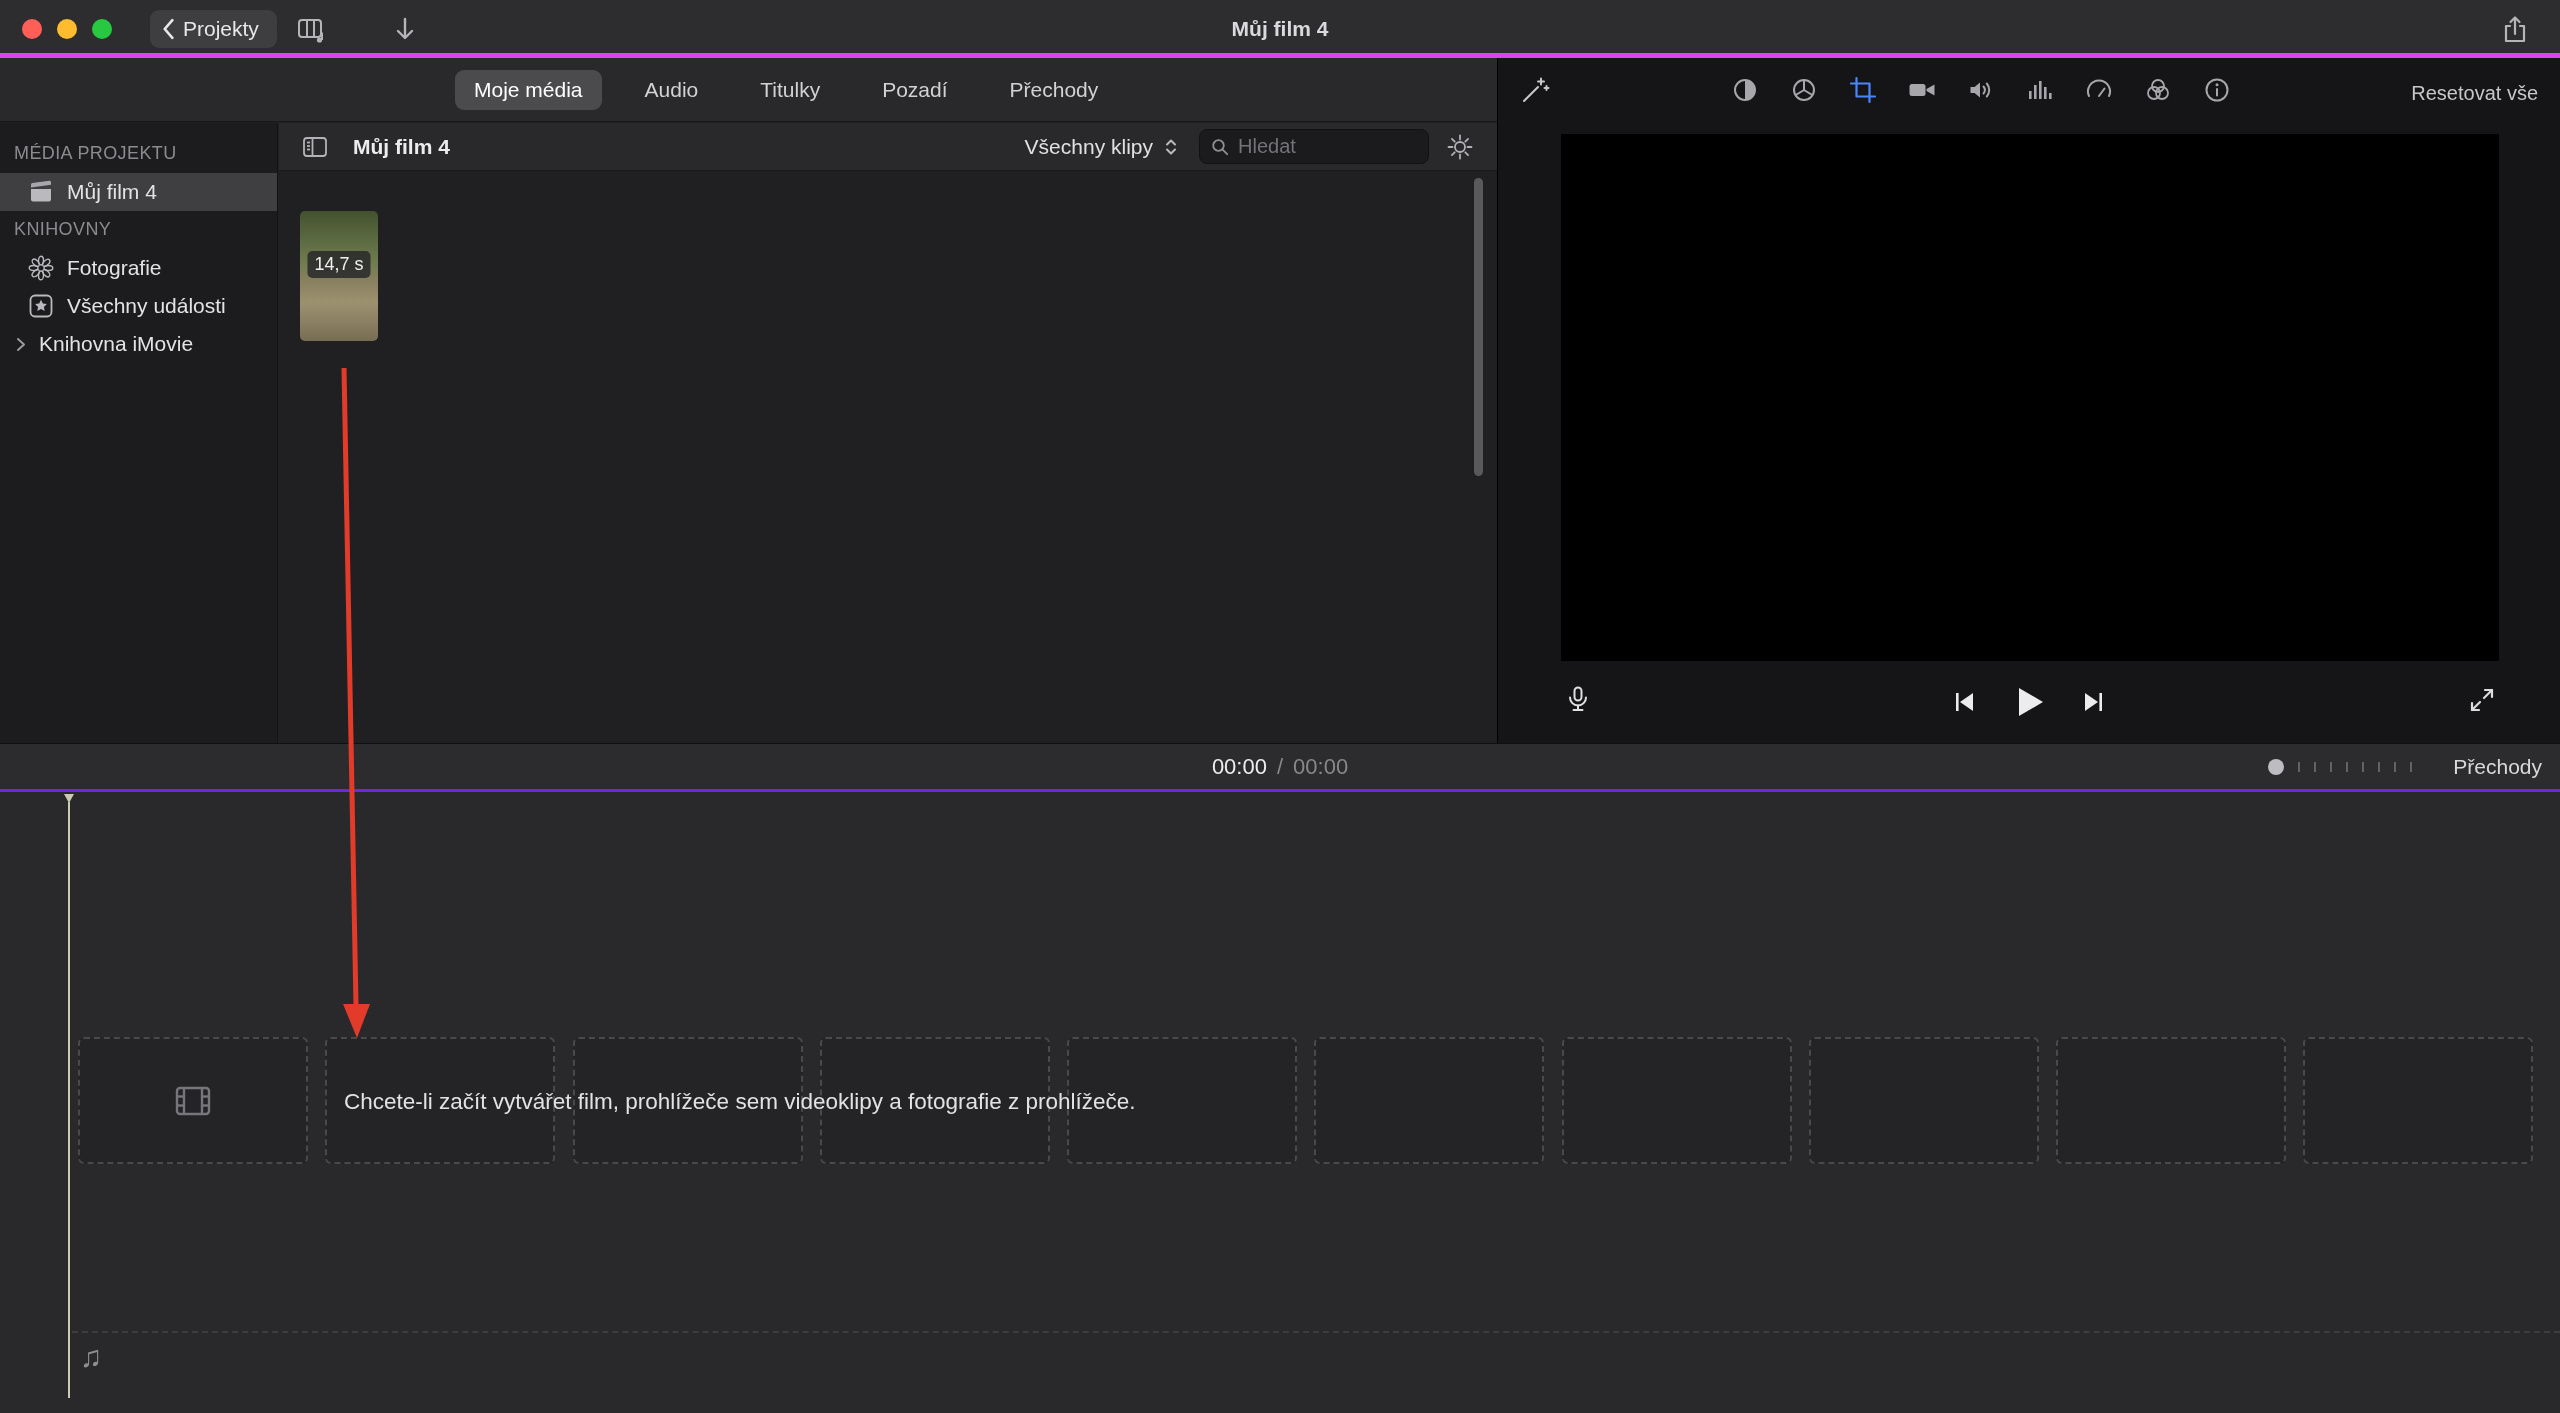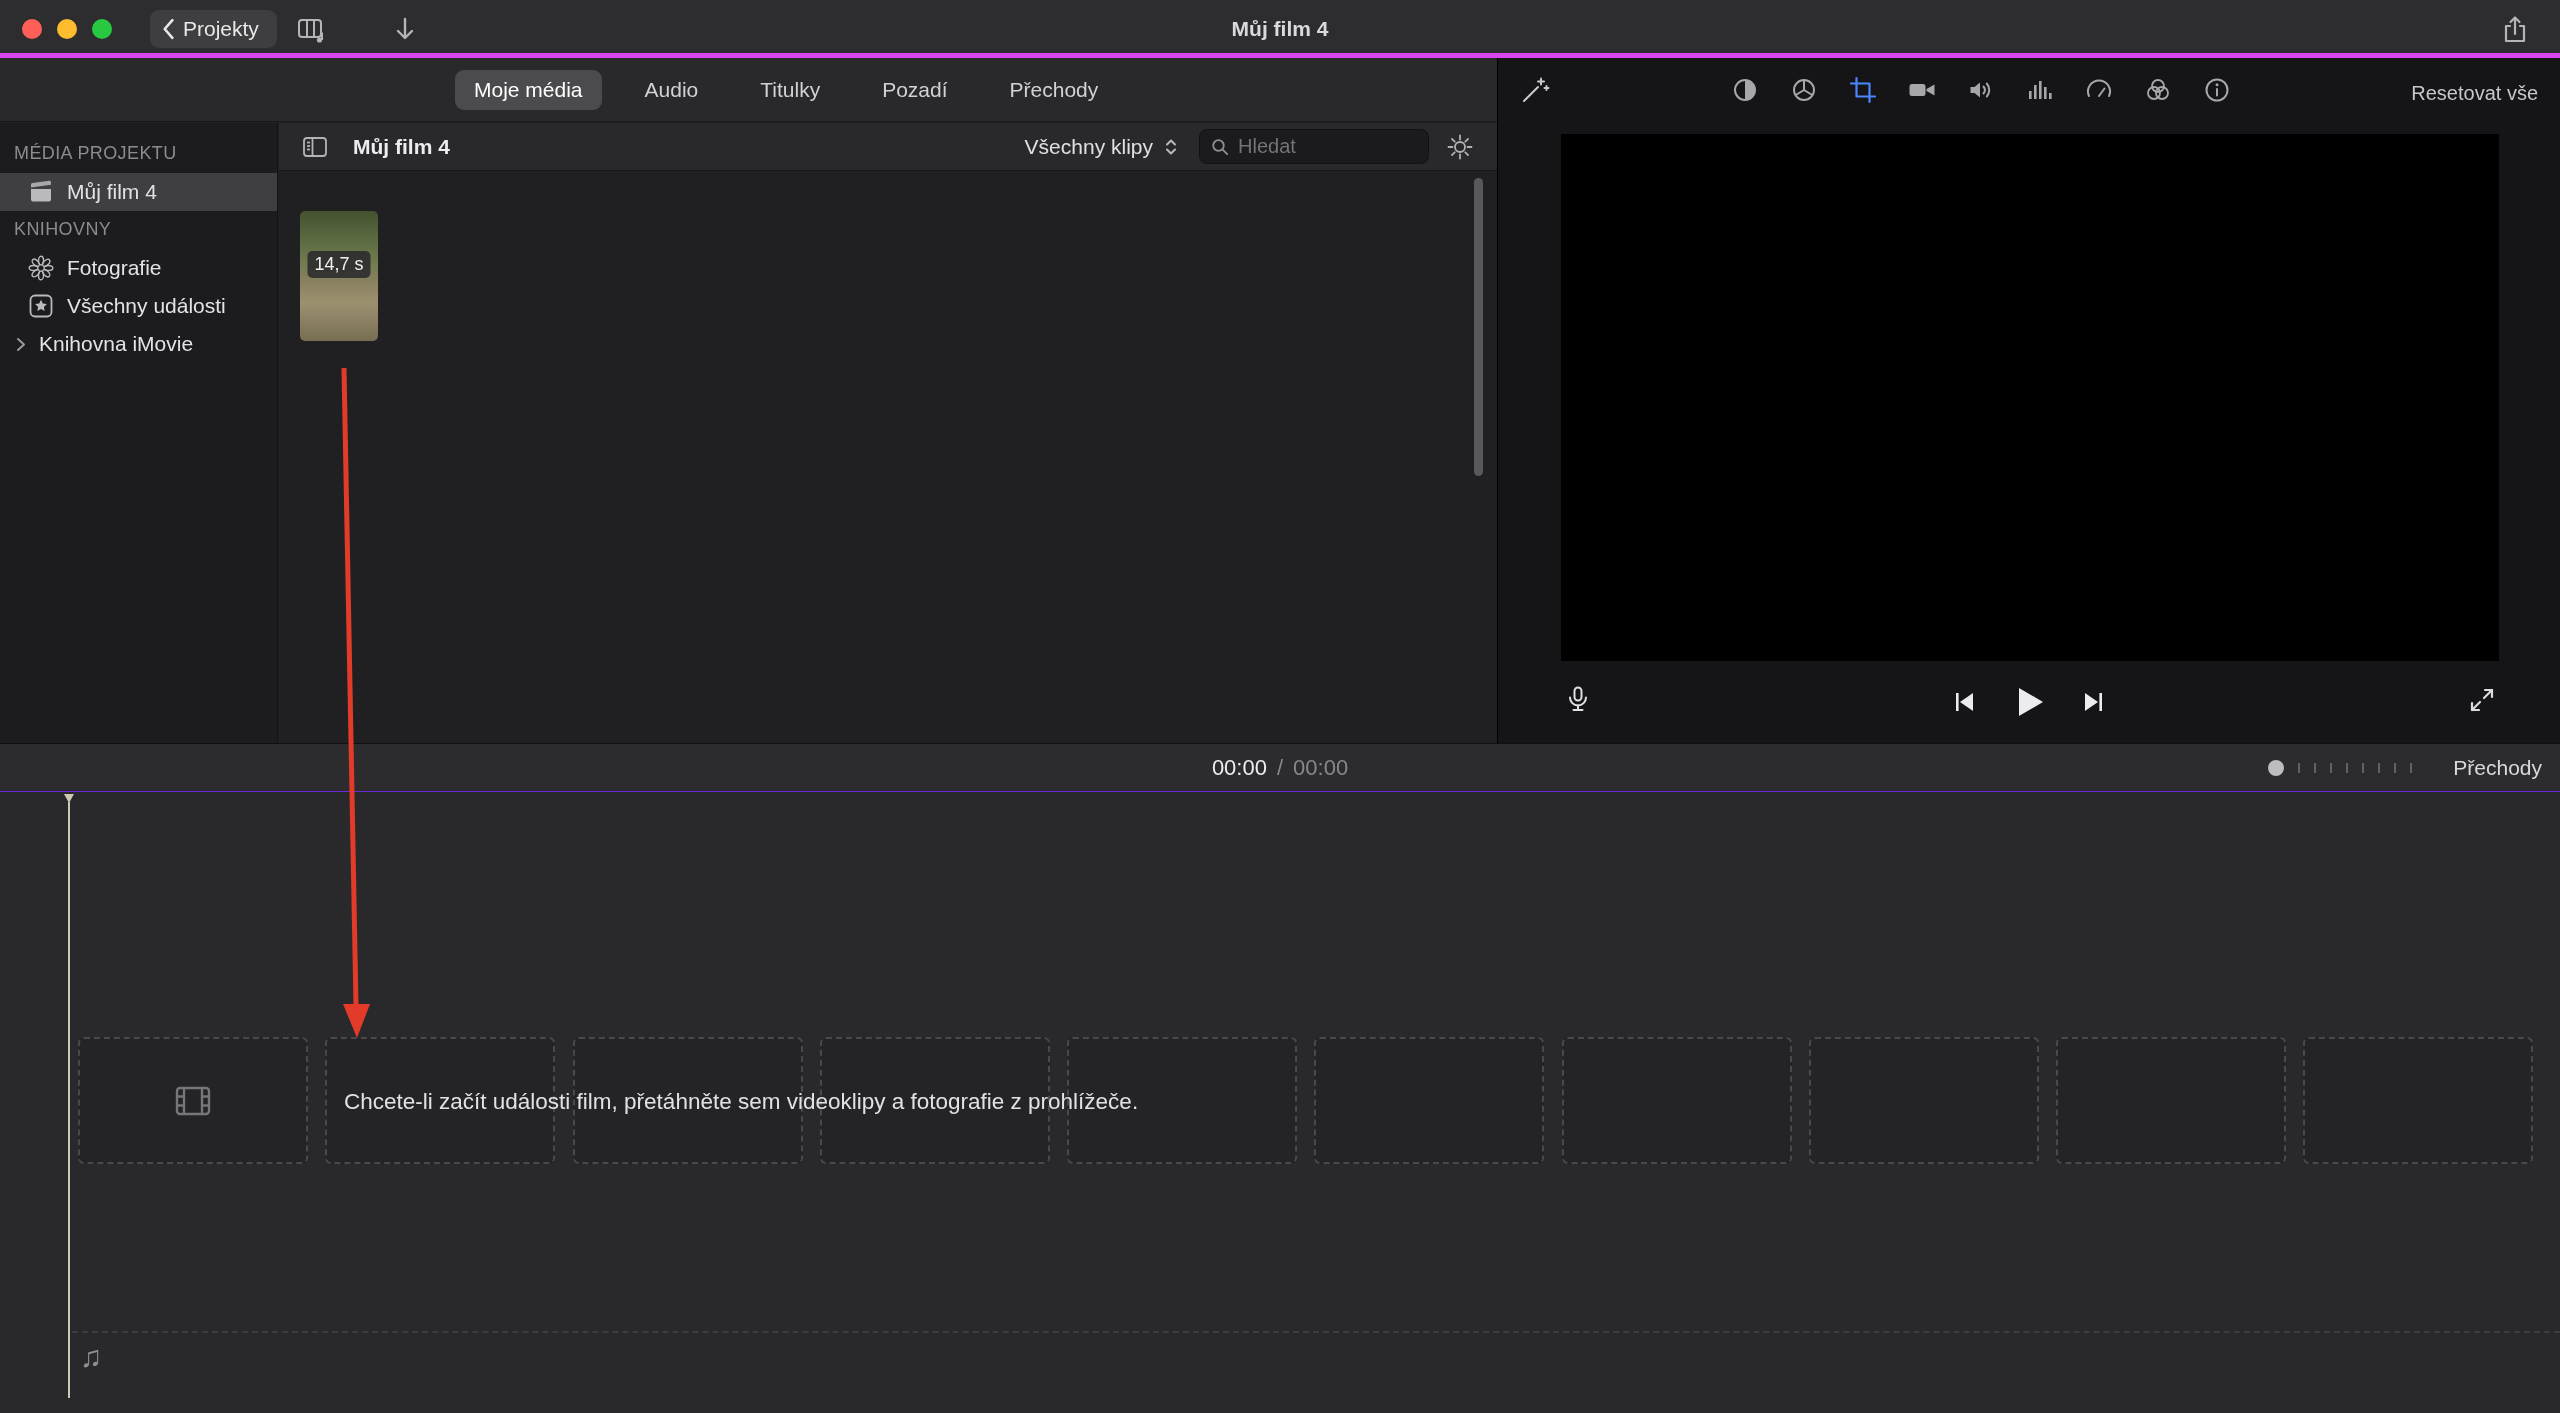--- a/index.html
+++ b/index.html
@@ -88,21 +88,21 @@
   .transport{position:absolute;left:50%;transform:translateX(-50%);top:4px;display:flex;align-items:center;gap:28px}
   .t-icon{width:34px;height:34px;color:#ececef}
   .t-icon svg{width:34px;height:34px}
   .t-icon.play{width:40px;height:40px}
   .t-icon.play svg{width:40px;height:40px}
   .fullscreen{position:absolute;right:62px;top:6px;width:32px;height:32px;color:#dcdcdf}
   .fullscreen svg{width:32px;height:32px}
 
   
   .tl-header{position:absolute;left:0;top:743px;width:2560px;height:49px;background:#2c2c2e;
-    border-top:1px solid #101011;border-bottom:1px solid #6d28d9}
+    border-top:1px solid #101011;border-bottom:3px solid #6d28d9}
   .time-display{position:absolute;left:0;right:0;top:0;height:100%;display:flex;align-items:center;justify-content:center;gap:10px;font-size:22px}
   .time-current{color:#ededf0}
   .time-sep,.time-total{color:#87878c}
   .zoom-slider{position:absolute;left:2268px;top:0;height:100%;display:flex;align-items:center}
   .zoom-thumb{width:16px;height:16px;border-radius:50%;background:#bcbcc1;flex:none}
   .zoom-tick{width:2px;height:10px;background:#626266;margin-left:14px;flex:none}
   .settings-label{position:absolute;right:18px;top:0;height:100%;display:flex;align-items:center;font-size:21px;color:#d9d9dc}
 
   
   .tl-body{position:absolute;left:0;top:792px;width:2560px;height:621px;background:#29292b}
@@ -459,21 +459,21 @@
     <div class="clip-slot" style="left:325px"></div>
     <div class="clip-slot" style="left:573px"></div>
     <div class="clip-slot" style="left:820px"></div>
     <div class="clip-slot" style="left:1067px"></div>
     <div class="clip-slot" style="left:1314px"></div>
     <div class="clip-slot" style="left:1562px"></div>
     <div class="clip-slot" style="left:1809px"></div>
     <div class="clip-slot" style="left:2056px"></div>
     <div class="clip-slot" style="left:2303px"></div>
 
-    <div class="empty-text">Chcete-li začít události film, přetáhněte sem videoklipy a fotografie z prohlížeče.</div>
+    <div class="empty-text">Chcete-li začít vytvářet film, prohlížeče sem videoklipy a fotografie z prohlížeče.</div>
 
     <div class="audio-divider"></div>
     <div class="music-note">♫</div>
   </div>
 
   <svg class="arrow-overlay" viewBox="0 0 2560 1413">
     <line x1="344" y1="368" x2="356" y2="1006"></line>
     <polygon points="357,1038 370,1004 343,1004"></polygon>
   </svg>
 

